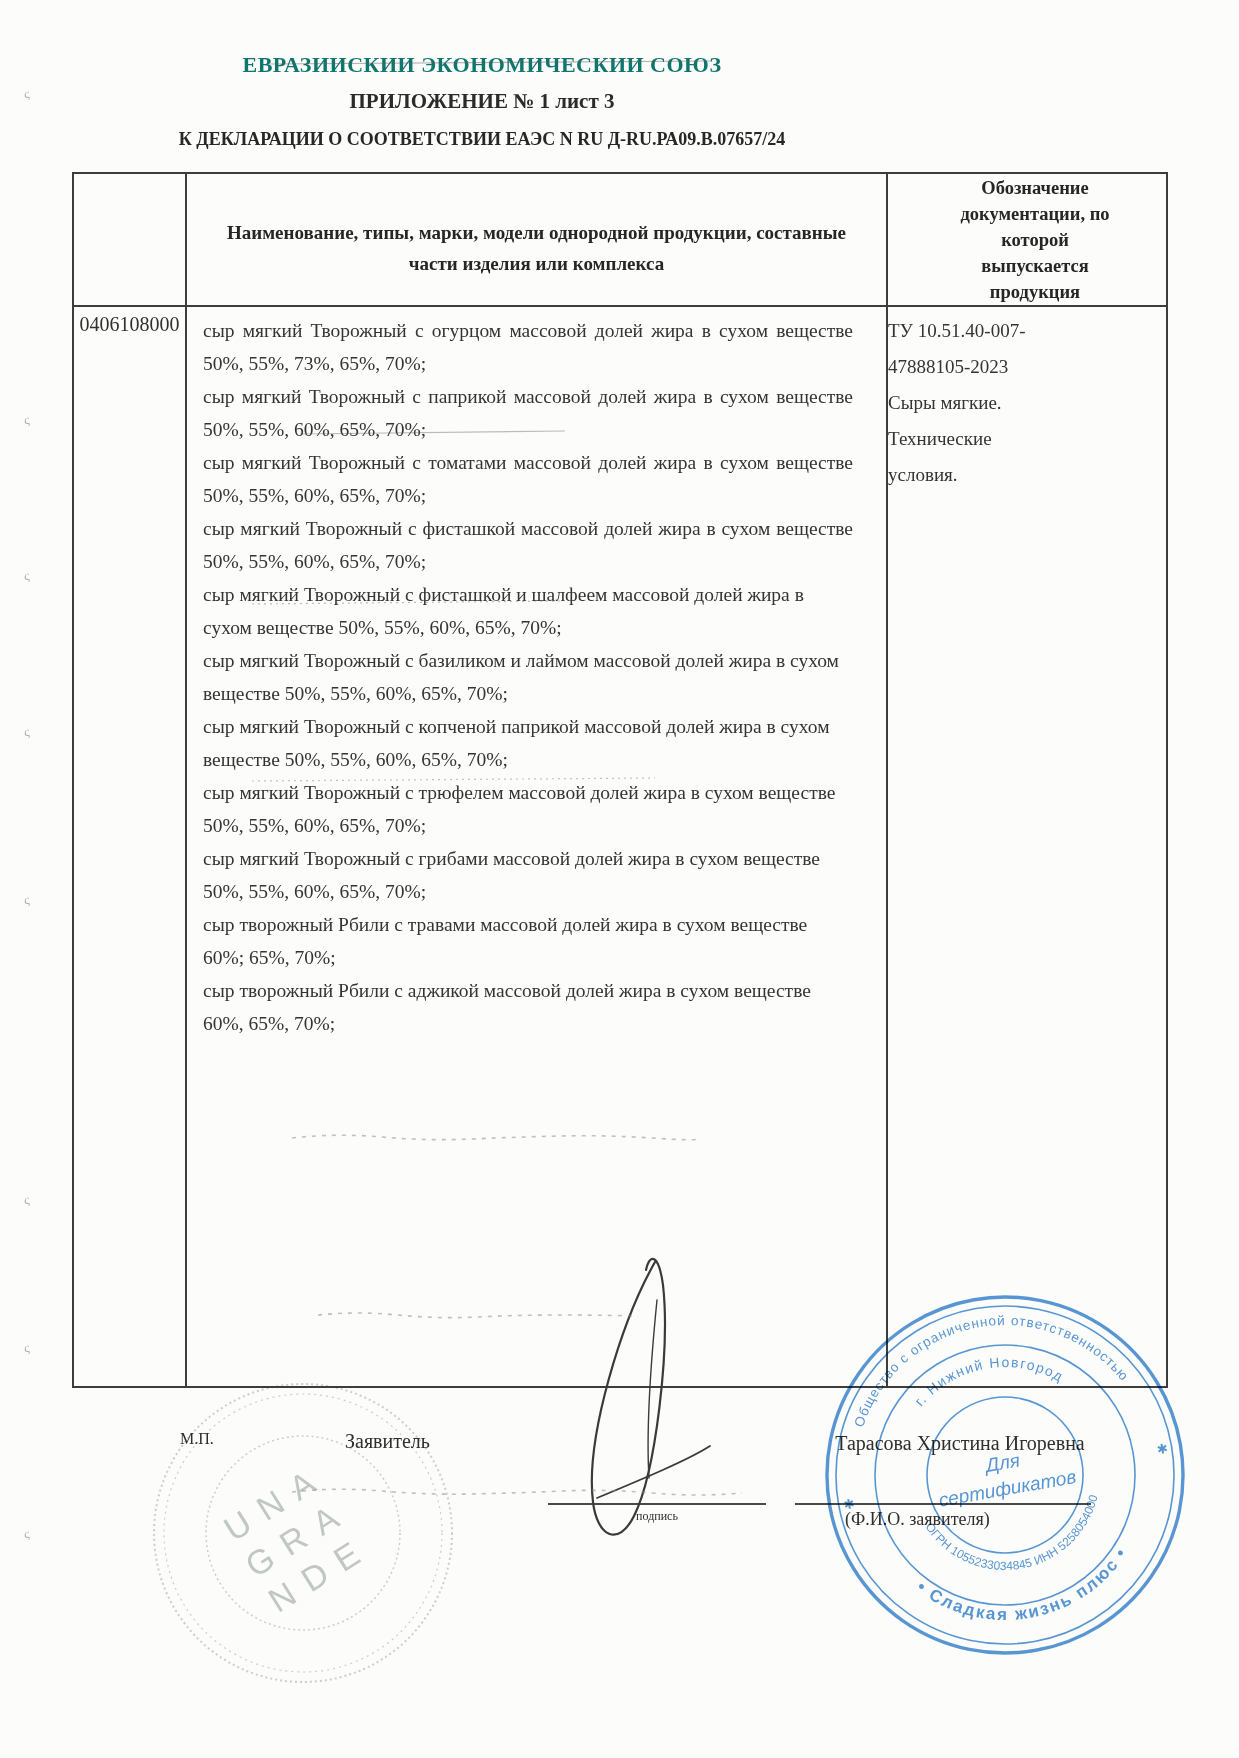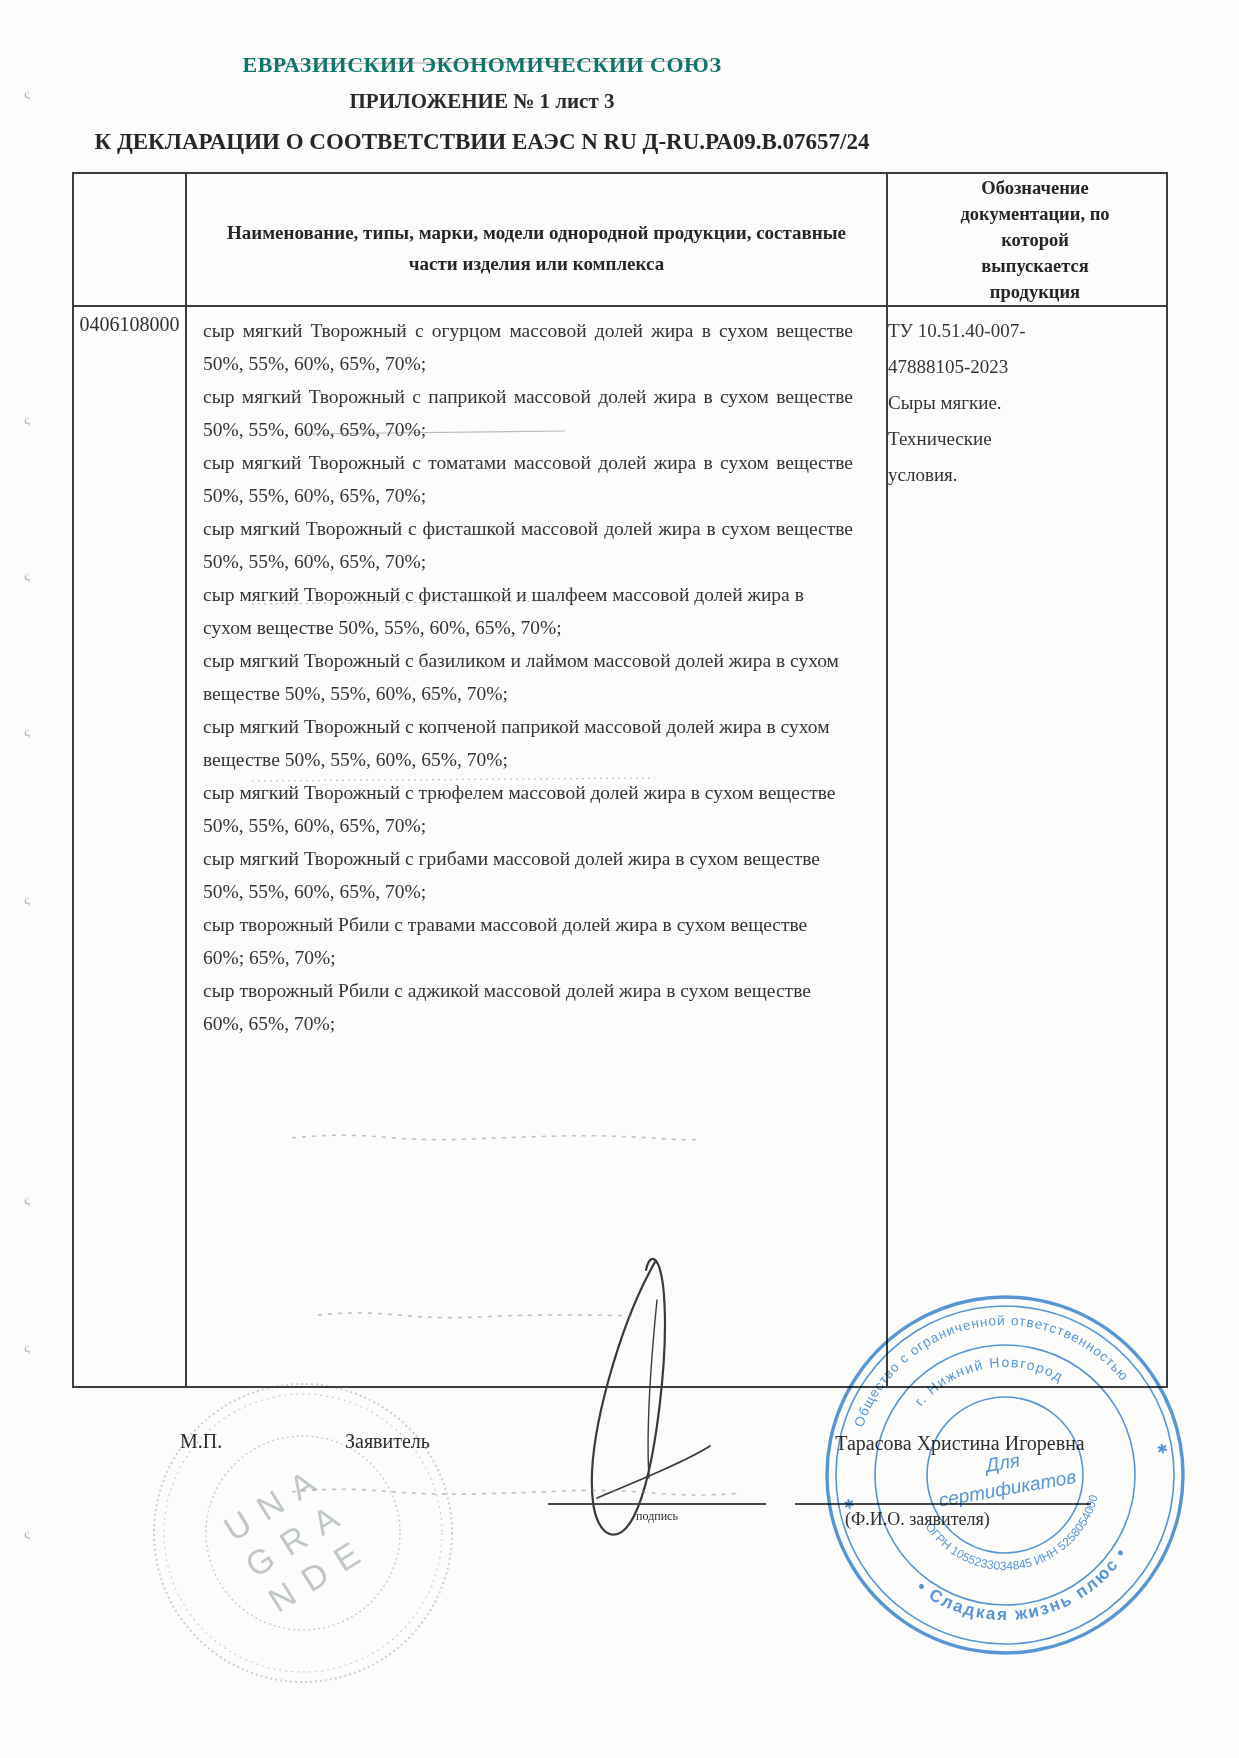--- a/index.html
+++ b/index.html
@@ -5,21 +5,21 @@
   html,body{margin:0;padding:0;background:#e8e8e6;}
   .page{
     position:relative; width:1239px; height:1758px; margin:0 auto;
     background:#fcfcfa; overflow:hidden;
     font-family:"Liberation Serif", serif; color:#2e2e2e;
   }
   
   .title-block{position:absolute; left:72px; top:0; width:820px; text-align:center;}
   .title1{position:absolute; top:52px; left:0; width:100%; font-size:22px; font-weight:bold; letter-spacing:.5px; color:#0f766e;}
   .title2{position:absolute; top:89px; left:0; width:100%; font-size:21px; font-weight:bold; color:#2b2b2b;}
-  .title3{position:absolute; top:129px; left:0; width:100%; font-size:23px; font-weight:bold; color:#272727;}
+  .title3{position:absolute; top:129px; left:0; width:100%; font-size:18px; font-weight:bold; color:#272727;}
   
   .doc-table{position:absolute; left:72px; top:172px; width:1096px; height:1216px;
     border:2px solid #3d3d3d; box-sizing:border-box;}
   .vline{position:absolute; top:0; bottom:0; width:2px; background:#3d3d3d;}
   .v1{left:111px;} .v2{left:812px;}
   .hline{position:absolute; left:0; top:131px; width:100%; height:2px; background:#3d3d3d;}
   .th{position:absolute; top:0; height:131px; display:flex; align-items:center; justify-content:center;
       font-weight:bold; text-align:center; color:#262626;}
   .th1{left:0; width:111px; font-size:19px; line-height:30px;}
   .th1 .inner{width:90px;}
@@ -28,21 +28,21 @@
   .th3{left:814px; width:280px; font-size:18.5px; line-height:26px;margin-left:7px;}
   .th3 .inner{width:168px;}
   .code-cell{position:absolute; left:0; top:139px; width:111px; text-align:center; font-size:20px; color:#303030;}
   .products-cell{position:absolute; left:113px; top:133px; width:699px; box-sizing:border-box;
       padding:7px 33px 0 16px; font-size:19.5px; line-height:33px; color:#343434;}
   .products-cell p{margin:0; text-align:left;}
   .products-cell p.just{text-align:justify;}
   .doc-cell{position:absolute; left:814px; top:139px; width:165px; padding-left:0;
       font-size:19px; line-height:36px; color:#343434;}
   
-  .mp-label{position:absolute; left:180px; top:1430px; font-size:20px;}
+  .mp-label{position:absolute; left:180px; top:1430px; font-size:16px;}
   .applicant-label{position:absolute; left:345px; top:1430px; font-size:20px;}
   .sig-line{position:absolute; left:548px; top:1503px; width:218px; height:2px; background:#4a4a4a;}
   .sig-caption{position:absolute; left:548px; top:1509px; width:218px; text-align:center; font-size:12px;}
   .fio-line{position:absolute; left:795px; top:1503px; width:296px; height:2px; background:#4a4a4a;}
   .name-block{position:absolute; left:820px; top:1430px; width:280px; text-align:center; font-size:20px; line-height:27px;}
   .fio-caption{position:absolute; left:845px; top:1509px; font-size:18px;}
   
   .noise{position:absolute; left:24px; font-size:13px; color:#9b9b9b; opacity:.8; transform:rotate(-10deg);}
   .n1{top:86px;} .n2{top:412px;} .n3{top:568px;} .n4{top:724px;}
   .n5{top:892px;} .n6{top:1192px;} .n7{top:1340px;} .n8{top:1526px;}
@@ -89,21 +89,21 @@
     <div class="vline v2"></div>
     <div class="hline"></div>
     <div class="th th2">
       <div class="inner">Наименование, типы, марки, модели однородной продукции, составные части изделия или комплекса</div>
     </div>
     <div class="th th3">
       <div class="inner">Обозначение документации, по которой выпускается продукция</div>
     </div>
     <div class="code-cell">0406108000</div>
     <div class="products-cell">
-      <p class="just">сыр мягкий Творожный с огурцом массовой долей жира в сухом веществе 50%, 55%, 60%, 65%, 70%;</p>
+      <p class="just">сыр мягкий Творожный с огурцом массовой долей жира в сухом веществе 50%, 55%, 73%, 65%, 70%;</p>
       <p class="just">сыр мягкий Творожный с паприкой массовой долей жира в сухом веществе 50%, 55%, 60%, 65%, 70%;</p>
       <p class="just">сыр мягкий Творожный с томатами массовой долей жира в сухом веществе 50%, 55%, 60%, 65%, 70%;</p>
       <p class="just">сыр мягкий Творожный с фисташкой массовой долей жира в сухом веществе 50%, 55%, 60%, 65%, 70%;</p>
       <p>сыр мягкий Творожный с фисташкой и шалфеем массовой долей жира в сухом веществе 50%, 55%, 60%, 65%, 70%;</p>
       <p>сыр мягкий Творожный с базиликом и лаймом массовой долей жира в сухом веществе 50%, 55%, 60%, 65%, 70%;</p>
       <p>сыр мягкий Творожный с копченой паприкой массовой долей жира в сухом веществе 50%, 55%, 60%, 65%, 70%;</p>
       <p>сыр мягкий Творожный с трюфелем массовой долей жира в сухом веществе 50%, 55%, 60%, 65%, 70%;</p>
       <p>сыр мягкий Творожный с грибами массовой долей жира в сухом веществе 50%, 55%, 60%, 65%, 70%;</p>
       <p>сыр творожный Рбили с травами массовой долей жира в сухом веществе 60%; 65%, 70%;</p>
       <p>сыр творожный Рбили с аджикой массовой долей жира в сухом веществе 60%, 65%, 70%;</p>

